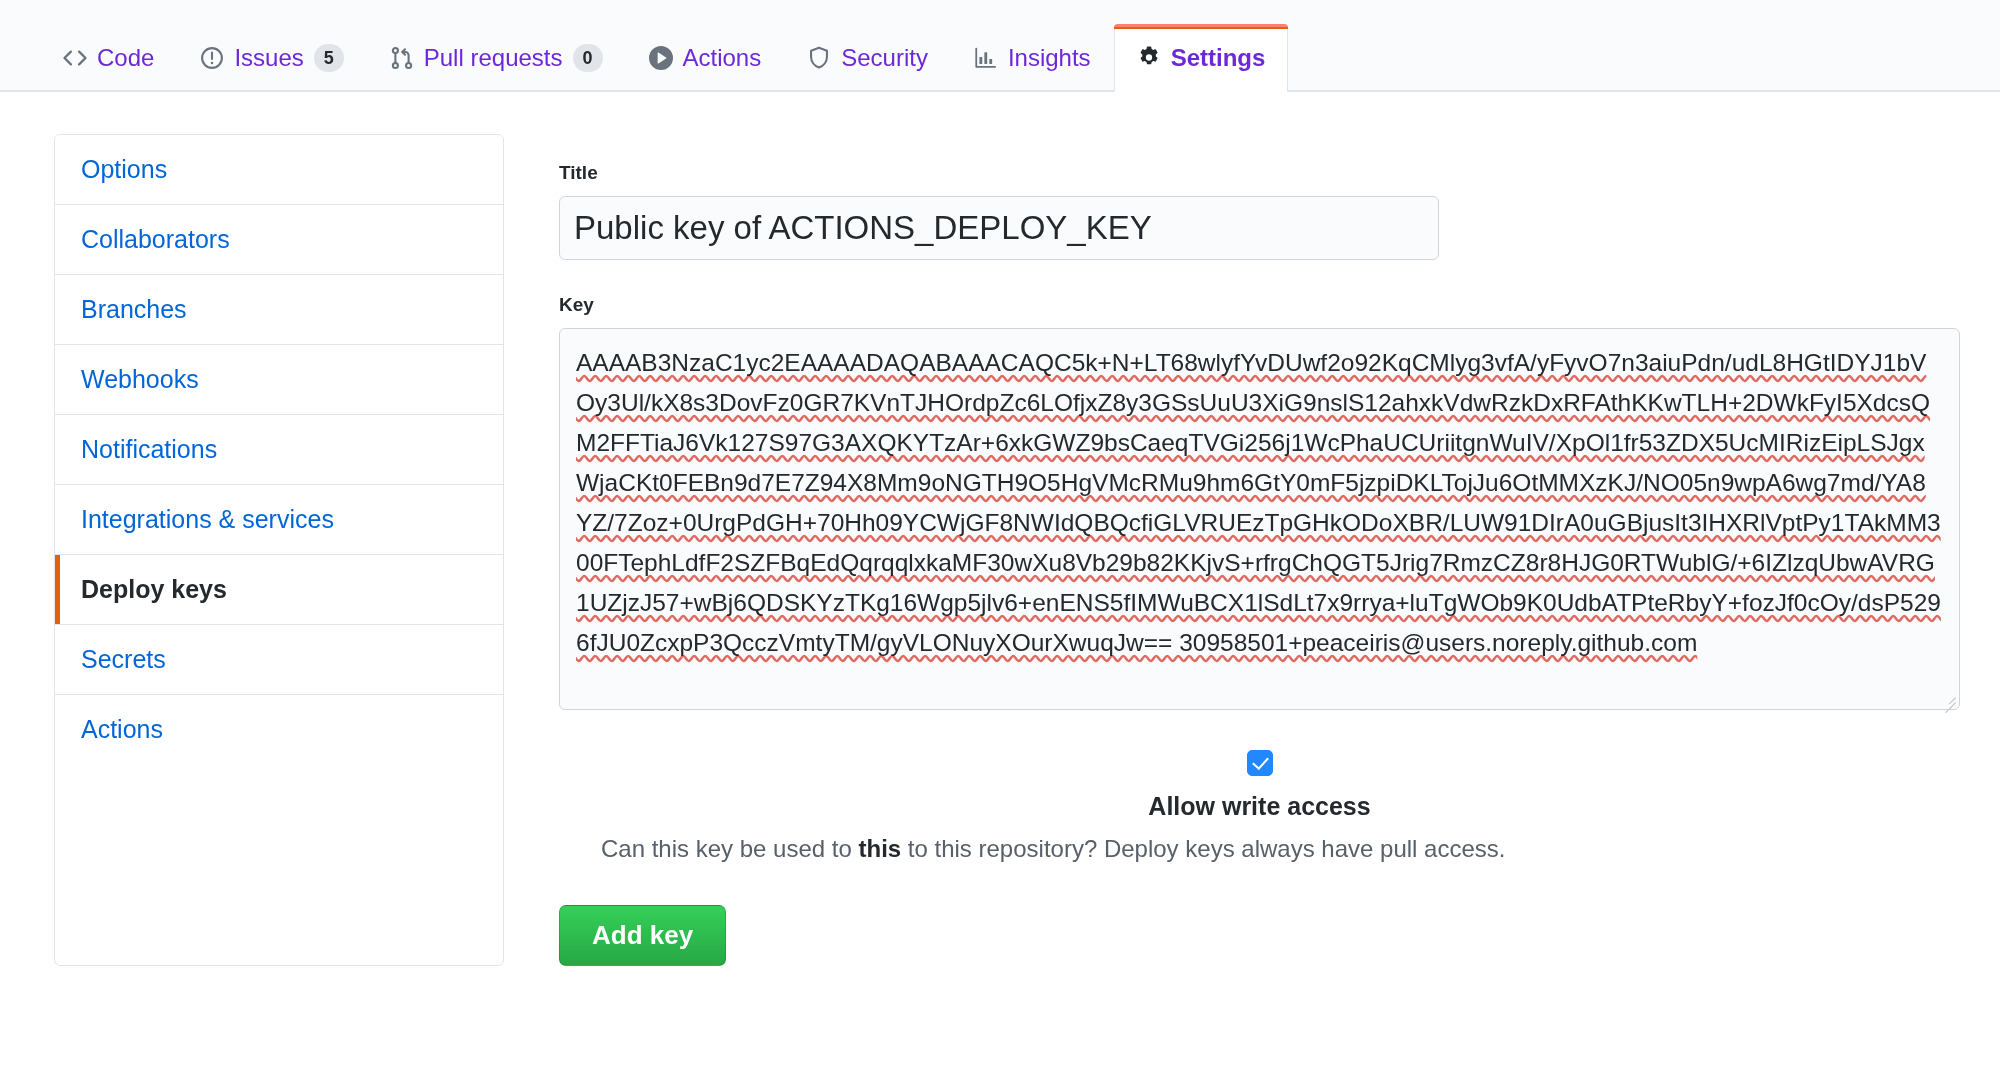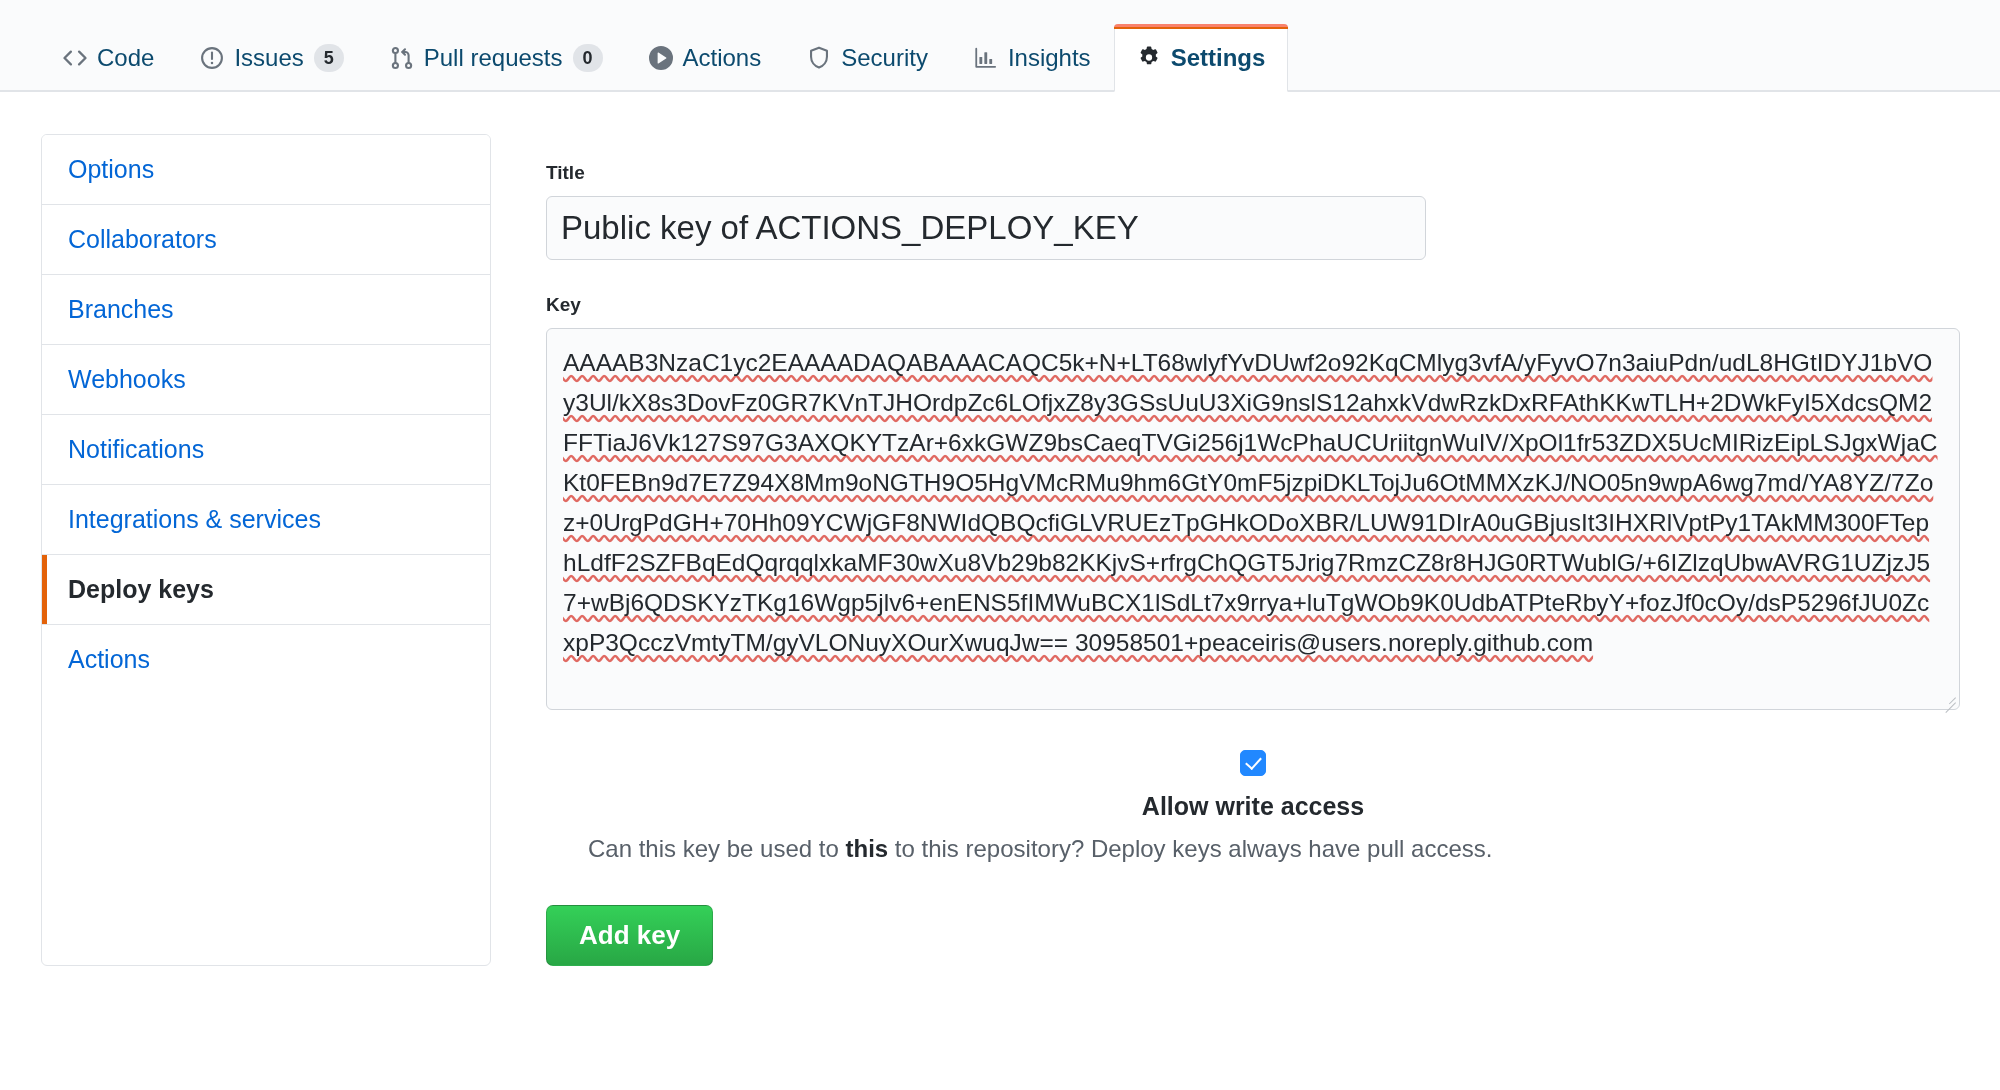--- a/index.html
+++ b/index.html
@@ -40,21 +40,21 @@
     font-size: 24px;
     color: #24292e;
     text-decoration: none;
     white-space: nowrap;
     background: transparent;
     z-index: 2;
     border: 1px solid transparent;
     border-bottom: none;
     cursor: pointer;
   }
-  .nav-tab .tab-label { color: #0c4a6e; }
+  .nav-tab .tab-label { color: #6d28d9; }
   .nav-tab.selected {
     background: #ffffff;
     border: 1px solid #e1e4e8;
     border-bottom: 1px solid #ffffff;
     border-top: 0;
     border-radius: 4px 4px 0 0;
     font-weight: 700;
     margin-bottom: -1px;
   }
   .nav-tab.selected::before {
@@ -91,21 +91,21 @@
     border-radius: 20px;
     font-size: 18px;
     font-weight: 600;
     text-align: center;
     line-height: 26px;
   }
 
   
   .page {
     display: flex;
-    padding: 28px 40px 0 15px;
+    padding: 28px 40px 0 28px;
     gap: 0;
   }
 
   
   .menu {
     width: 450px;
     flex: none;
     margin-left: 26px;
     margin-top: 14px;
     border: 1px solid #e1e4e8;
@@ -370,20 +370,21 @@
 <div class="page">
 
   <nav class="menu">
     <a class="menu-item">Options</a>
     <a class="menu-item">Collaborators</a>
     <a class="menu-item">Branches</a>
     <a class="menu-item">Webhooks</a>
     <a class="menu-item">Notifications</a>
     <a class="menu-item">Integrations &amp; services</a>
     <a class="menu-item selected">Deploy keys</a>
+    <a class="menu-item">Secrets</a>
     <a class="menu-item">Actions</a>
   </nav>
 
   <div class="content">
 
 
     <div class="form-group">
       <label class="form-label">Title</label>
       <input class="input-text" type="text" value="Public key of ACTIONS_DEPLOY_KEY" style="">
     </div>

